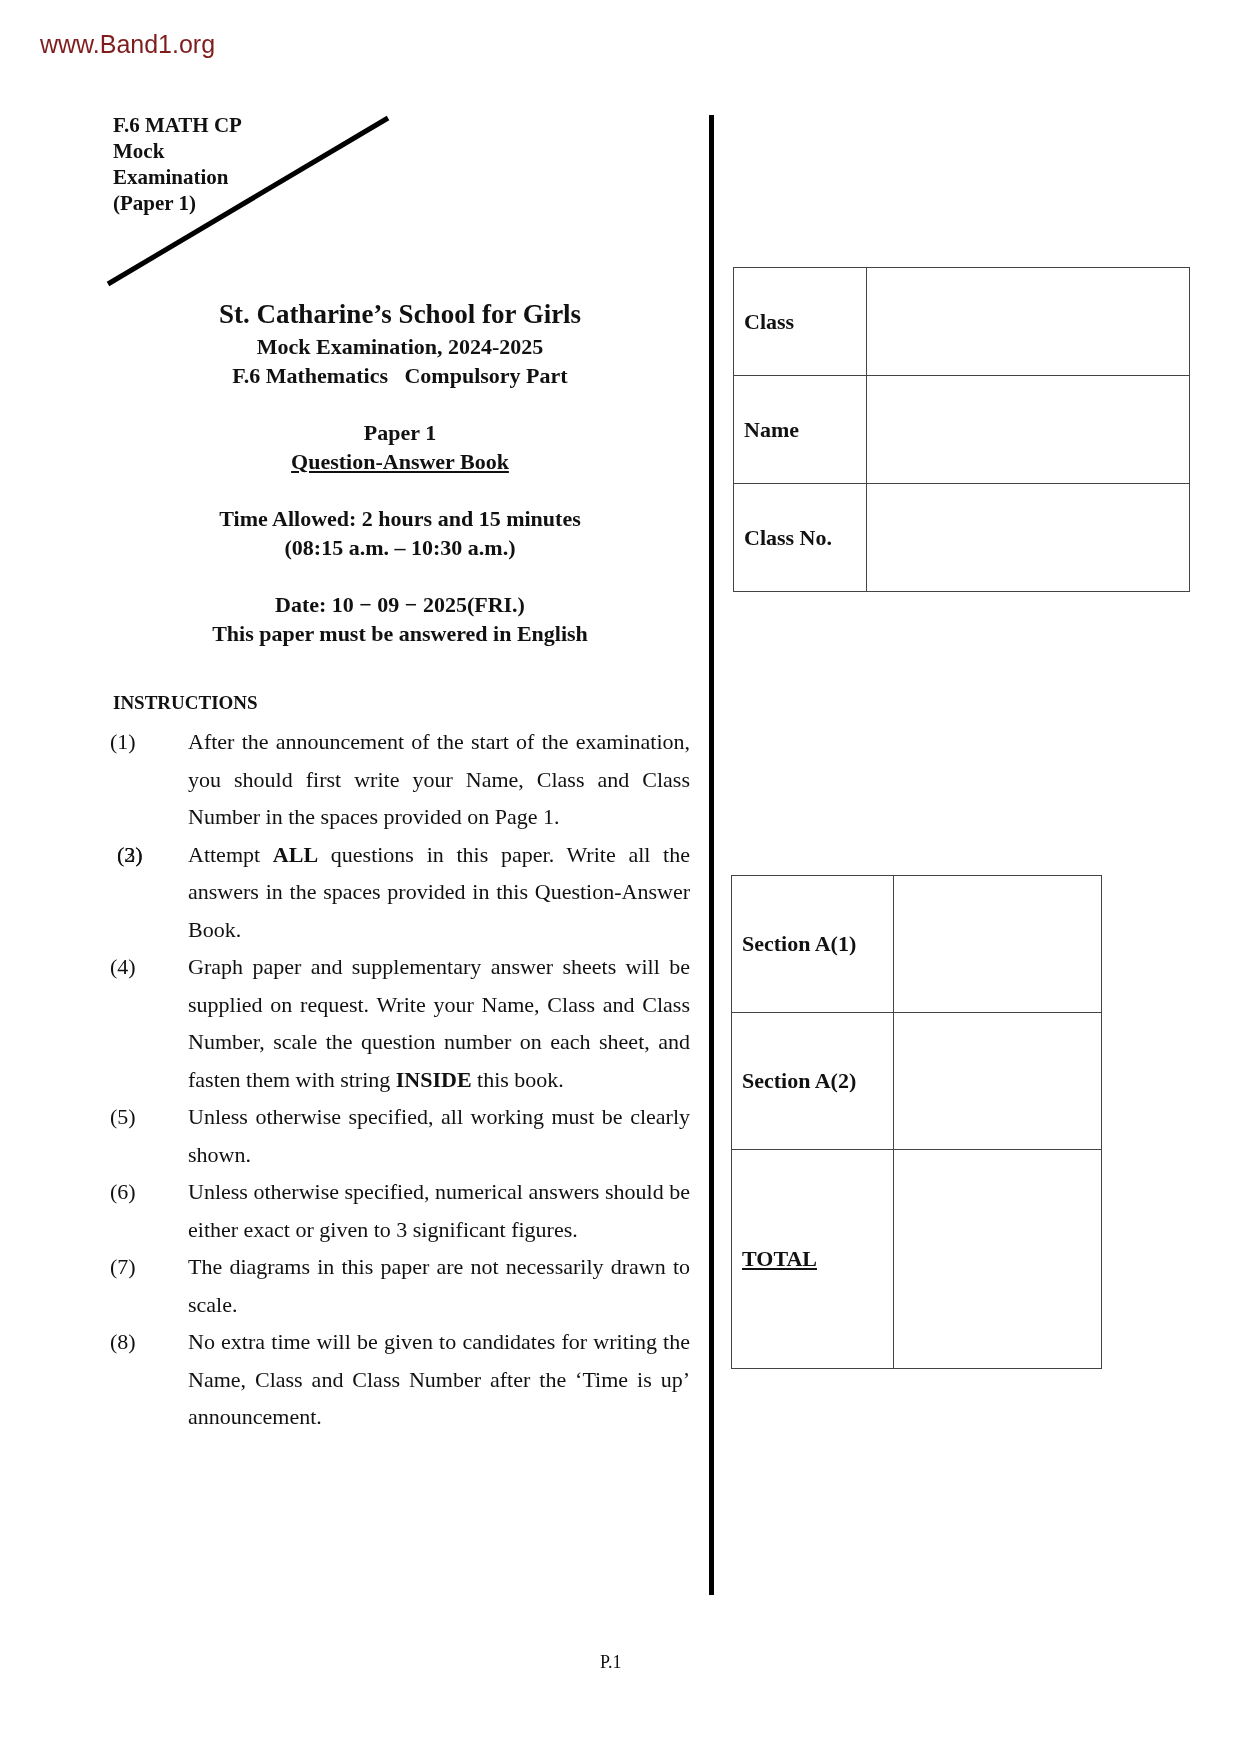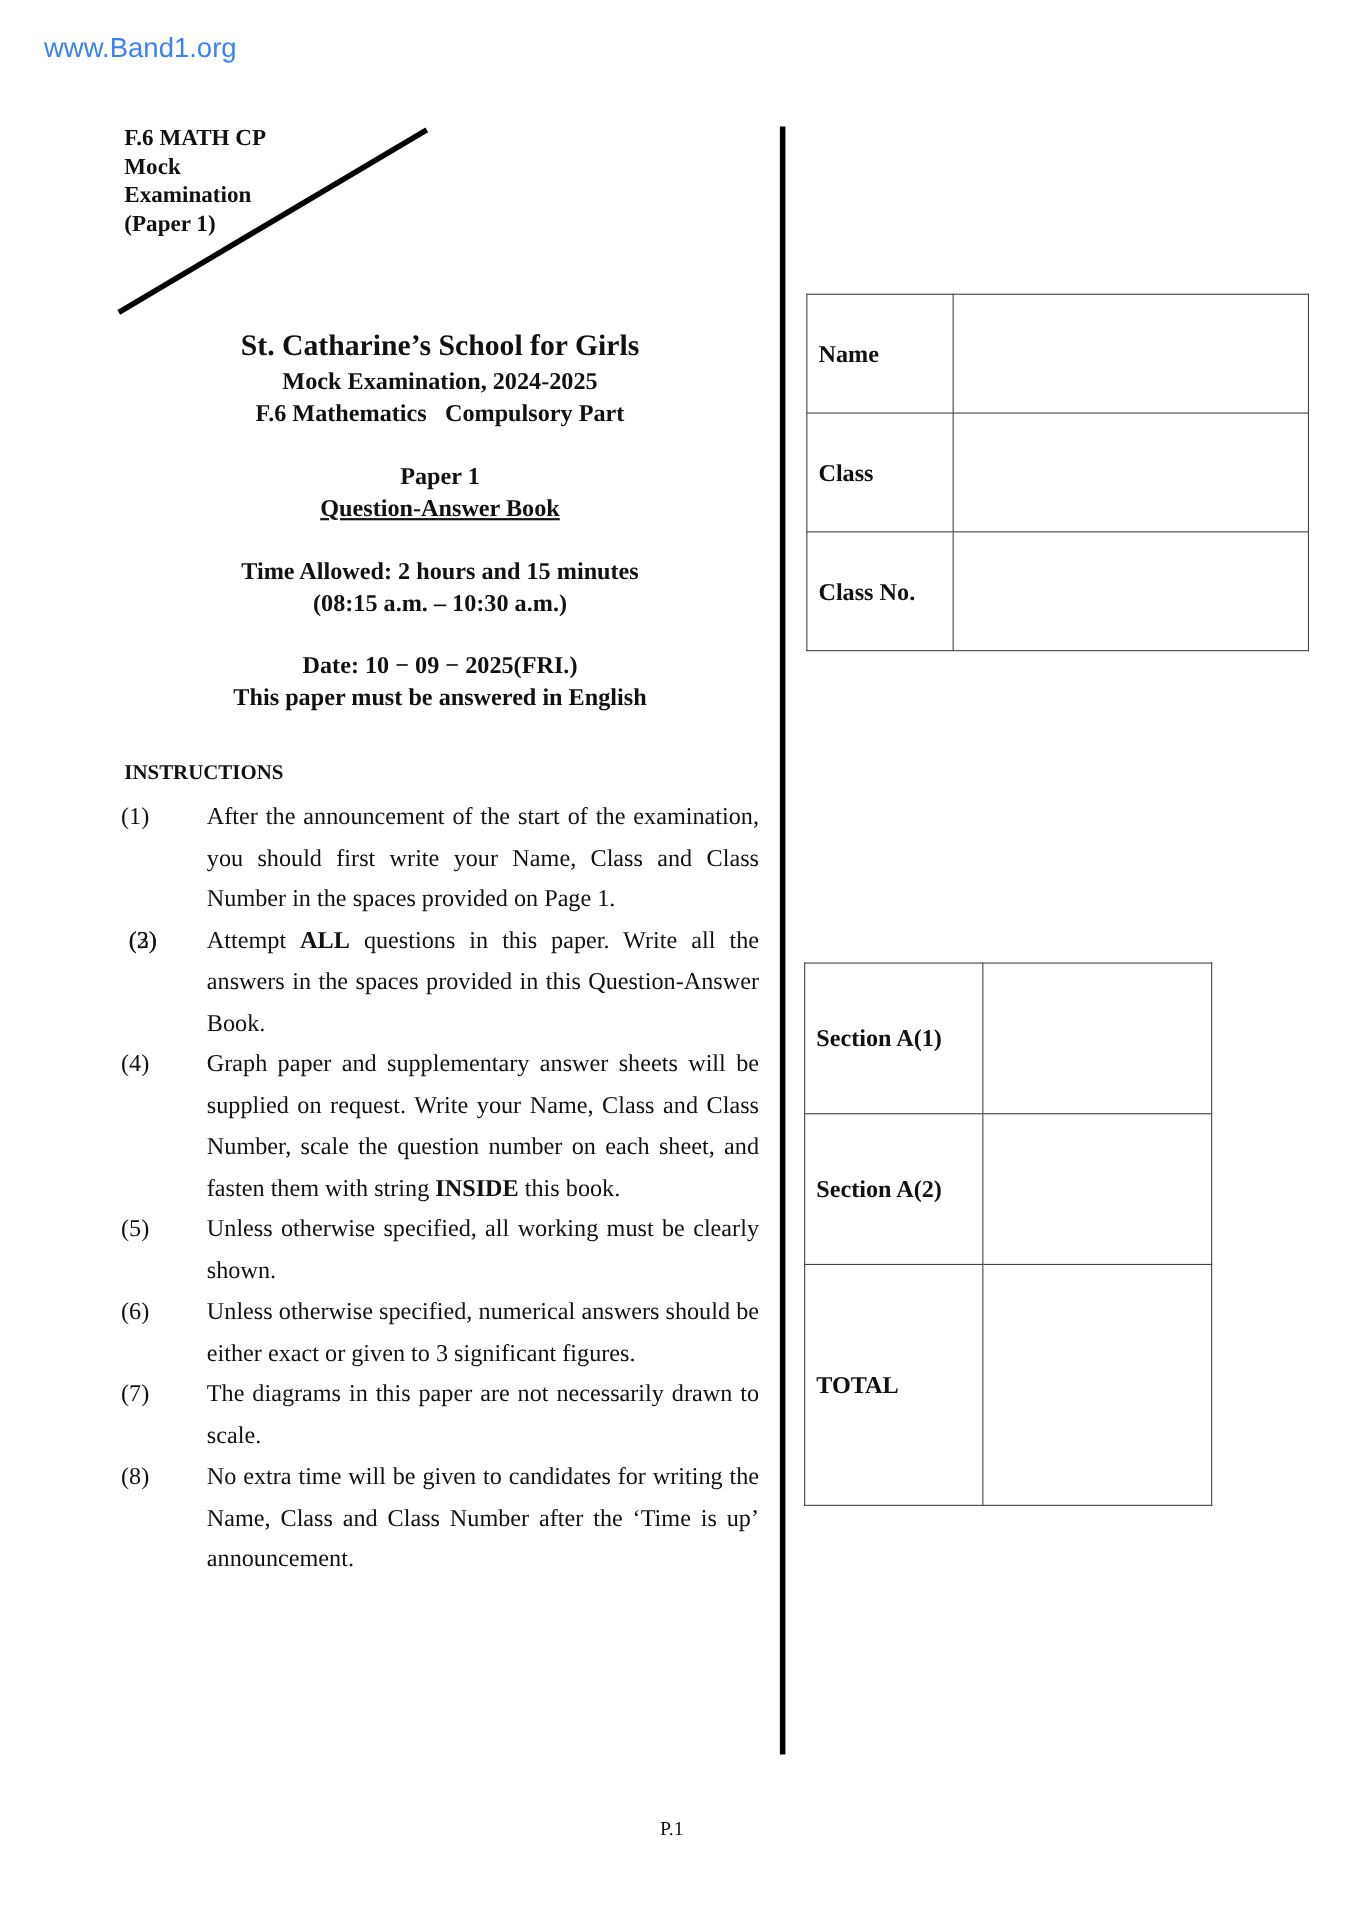--- a/index.html
+++ b/index.html
@@ -1,20 +1,20 @@
 <!DOCTYPE html>
 <html><head>
 <meta charset="utf-8">
 <style>
   html, body { margin: 0; padding: 0; background: #ffffff; }
   body { width: 1240px; height: 1754px; position: relative; overflow: hidden; color: #111; }
   .serif { font-family: "Liberation Serif", "DejaVu Serif", serif; }
   .sans { font-family: "Liberation Sans", "DejaVu Sans", sans-serif; }
 
-  .watermark { position: absolute; left: 40px; top: 30px; font-size: 25px; color: #3b82f6; }
+  .watermark { position: absolute; left: 40px; top: 30px; font-size: 25px; color: #7f1d1d; }
 
   .corner-label { position: absolute; left: 113px; top: 112px; font-weight: bold; font-size: 21px; line-height: 26px; }
   .corner-slash { position: absolute; left: 0; top: 0; }
 
   .divider { position: absolute; left: 709px; top: 115px; width: 5px; height: 1480px; background: #000; }
 
   .header-block { position: absolute; left: 110px; width: 580px; text-align: center; font-weight: bold; }
   .school-name { top: 298px; font-size: 27px; line-height: 32px; }
   .exam-title { top: 332px; font-size: 22px; line-height: 29px; }
   .subject-line { top: 361px; font-size: 22px; line-height: 29px; white-space: pre; }
@@ -37,21 +37,21 @@
   .page-number { position: absolute; left: 600px; top: 1652px; font-size: 18px; }
 
   table.box { position: absolute; border-collapse: collapse; }
   table.box td { border: 1.5px solid #444; padding: 0; vertical-align: middle; }
   table.box td.lbl { font-weight: bold; font-size: 22px; padding-left: 10px; text-align: left; }
   .info-table { left: 733px; top: 267px; width: 457px; }
   .info-table td.lbl { width: 122px; height: 107px; }
   .score-table { left: 731px; top: 875px; width: 371px; }
   .score-table td.lbl { width: 151px; font-size: 22px; }
   .score-table tr.r td { height: 136px; }
-  .score-table tr.total td { height: 218px; }
+  .score-table tr.total td { height: 218px; text-decoration: underline; }
   .field-cell { background: #fff; }
 </style>
 </head>
 <body>
 
 <div class="watermark sans">www.Band1.org</div>
 
 <svg class="corner-slash" width="400" height="300">
   <line x1="108" y1="284" x2="388" y2="118" stroke="#000" stroke-width="5"></line>
 </svg>
@@ -106,25 +106,25 @@
     </div>
     <div class="instr-item">
       <span class="instr-num">(8)</span>
       <div class="instr-text"><span>No extra time will be given to candidates for writing the Name, Class and Class Number after the ‘Time is up’ announcement.</span></div>
     </div>
   </div>
 
 <table class="box info-table serif">
   <tbody>
       <tr>
-    <td class="lbl">Name</td>
+    <td class="lbl">Class</td>
     <td class="field-cell"></td>
   </tr>
   <tr>
-    <td class="lbl">Class</td>
+    <td class="lbl">Name</td>
     <td class="field-cell"></td>
   </tr>
   <tr>
     <td class="lbl">Class No.</td>
     <td class="field-cell"></td>
   </tr>
 </tbody>
   </table>
 
 <table class="box score-table serif">

